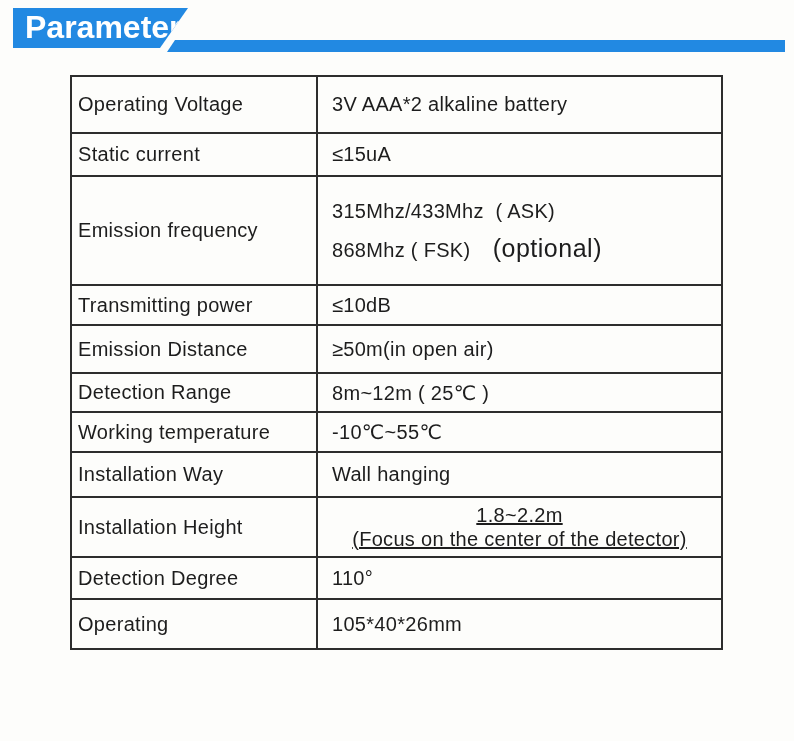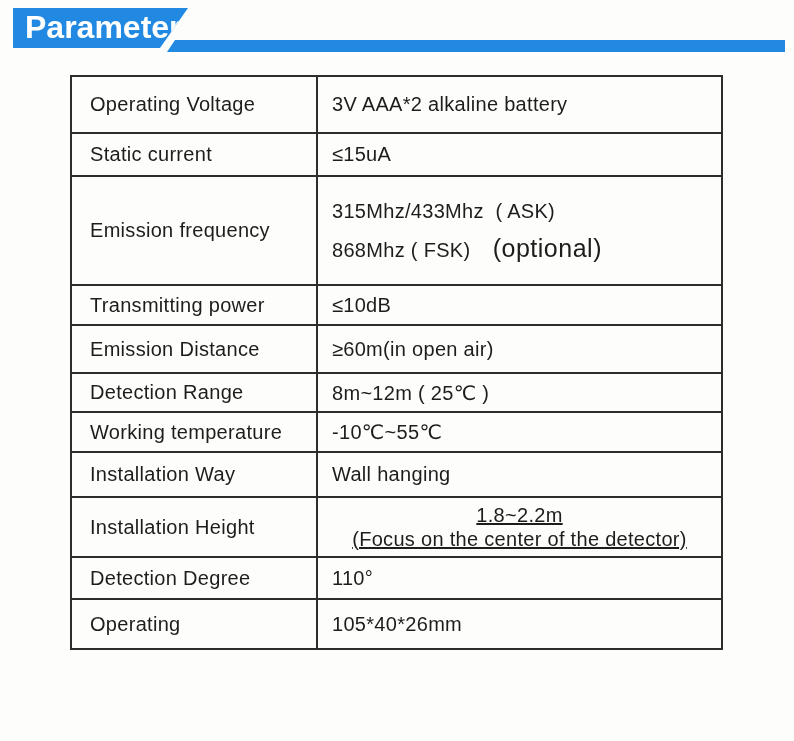--- a/index.html
+++ b/index.html
@@ -59,21 +59,21 @@
     color: #1d1d1d;
     font-size: 20px;
     letter-spacing: 0.3px;
   }
   .param-table td {
     border: 2px solid #2d2d2d;
     vertical-align: middle;
     overflow: hidden;
   }
   .label-cell {
-    padding: 0 4px 0 18px;
+    padding: 0 4px 0 6px;
   }
   .value-cell {
     padding: 0 4px 0 14px;
     white-space: pre-wrap;
   }
   .value-cell.center {
     padding: 0;
     text-align: center;
     text-decoration: underline;
   }
@@ -114,21 +114,21 @@
         <tr style="height: 109px;">
           <td class="label-cell">Emission frequency</td>
           <td class="value-cell"><div class="value-line" style="line-height: 36.5px;"><span class="run">315Mhz/433Mhz  ( ASK)</span></div><div class="value-line" style="line-height: 36.5px;"><span class="run">868Mhz ( FSK)</span><span class="run large">   (optional)</span></div></td>
         </tr>
         <tr style="height: 40px; margin-top: 12px;">
           <td class="label-cell">Transmitting power</td>
           <td class="value-cell"><div class="value-line"><span class="run">≤10dB</span></div></td>
         </tr>
         <tr style="height: 48px;">
           <td class="label-cell">Emission Distance</td>
-          <td class="value-cell"><div class="value-line"><span class="run">≥60m(in open air)</span></div></td>
+          <td class="value-cell"><div class="value-line"><span class="run">≥50m(in open air)</span></div></td>
         </tr>
         <tr style="height: 39px;">
           <td class="label-cell">Detection Range</td>
           <td class="value-cell"><div class="value-line"><span class="run">8m~12m ( 25℃ )</span></div></td>
         </tr>
         <tr style="height: 40px;">
           <td class="label-cell">Working temperature</td>
           <td class="value-cell"><div class="value-line"><span class="run">-10℃~55℃</span></div></td>
         </tr>
         <tr style="height: 45px;">

